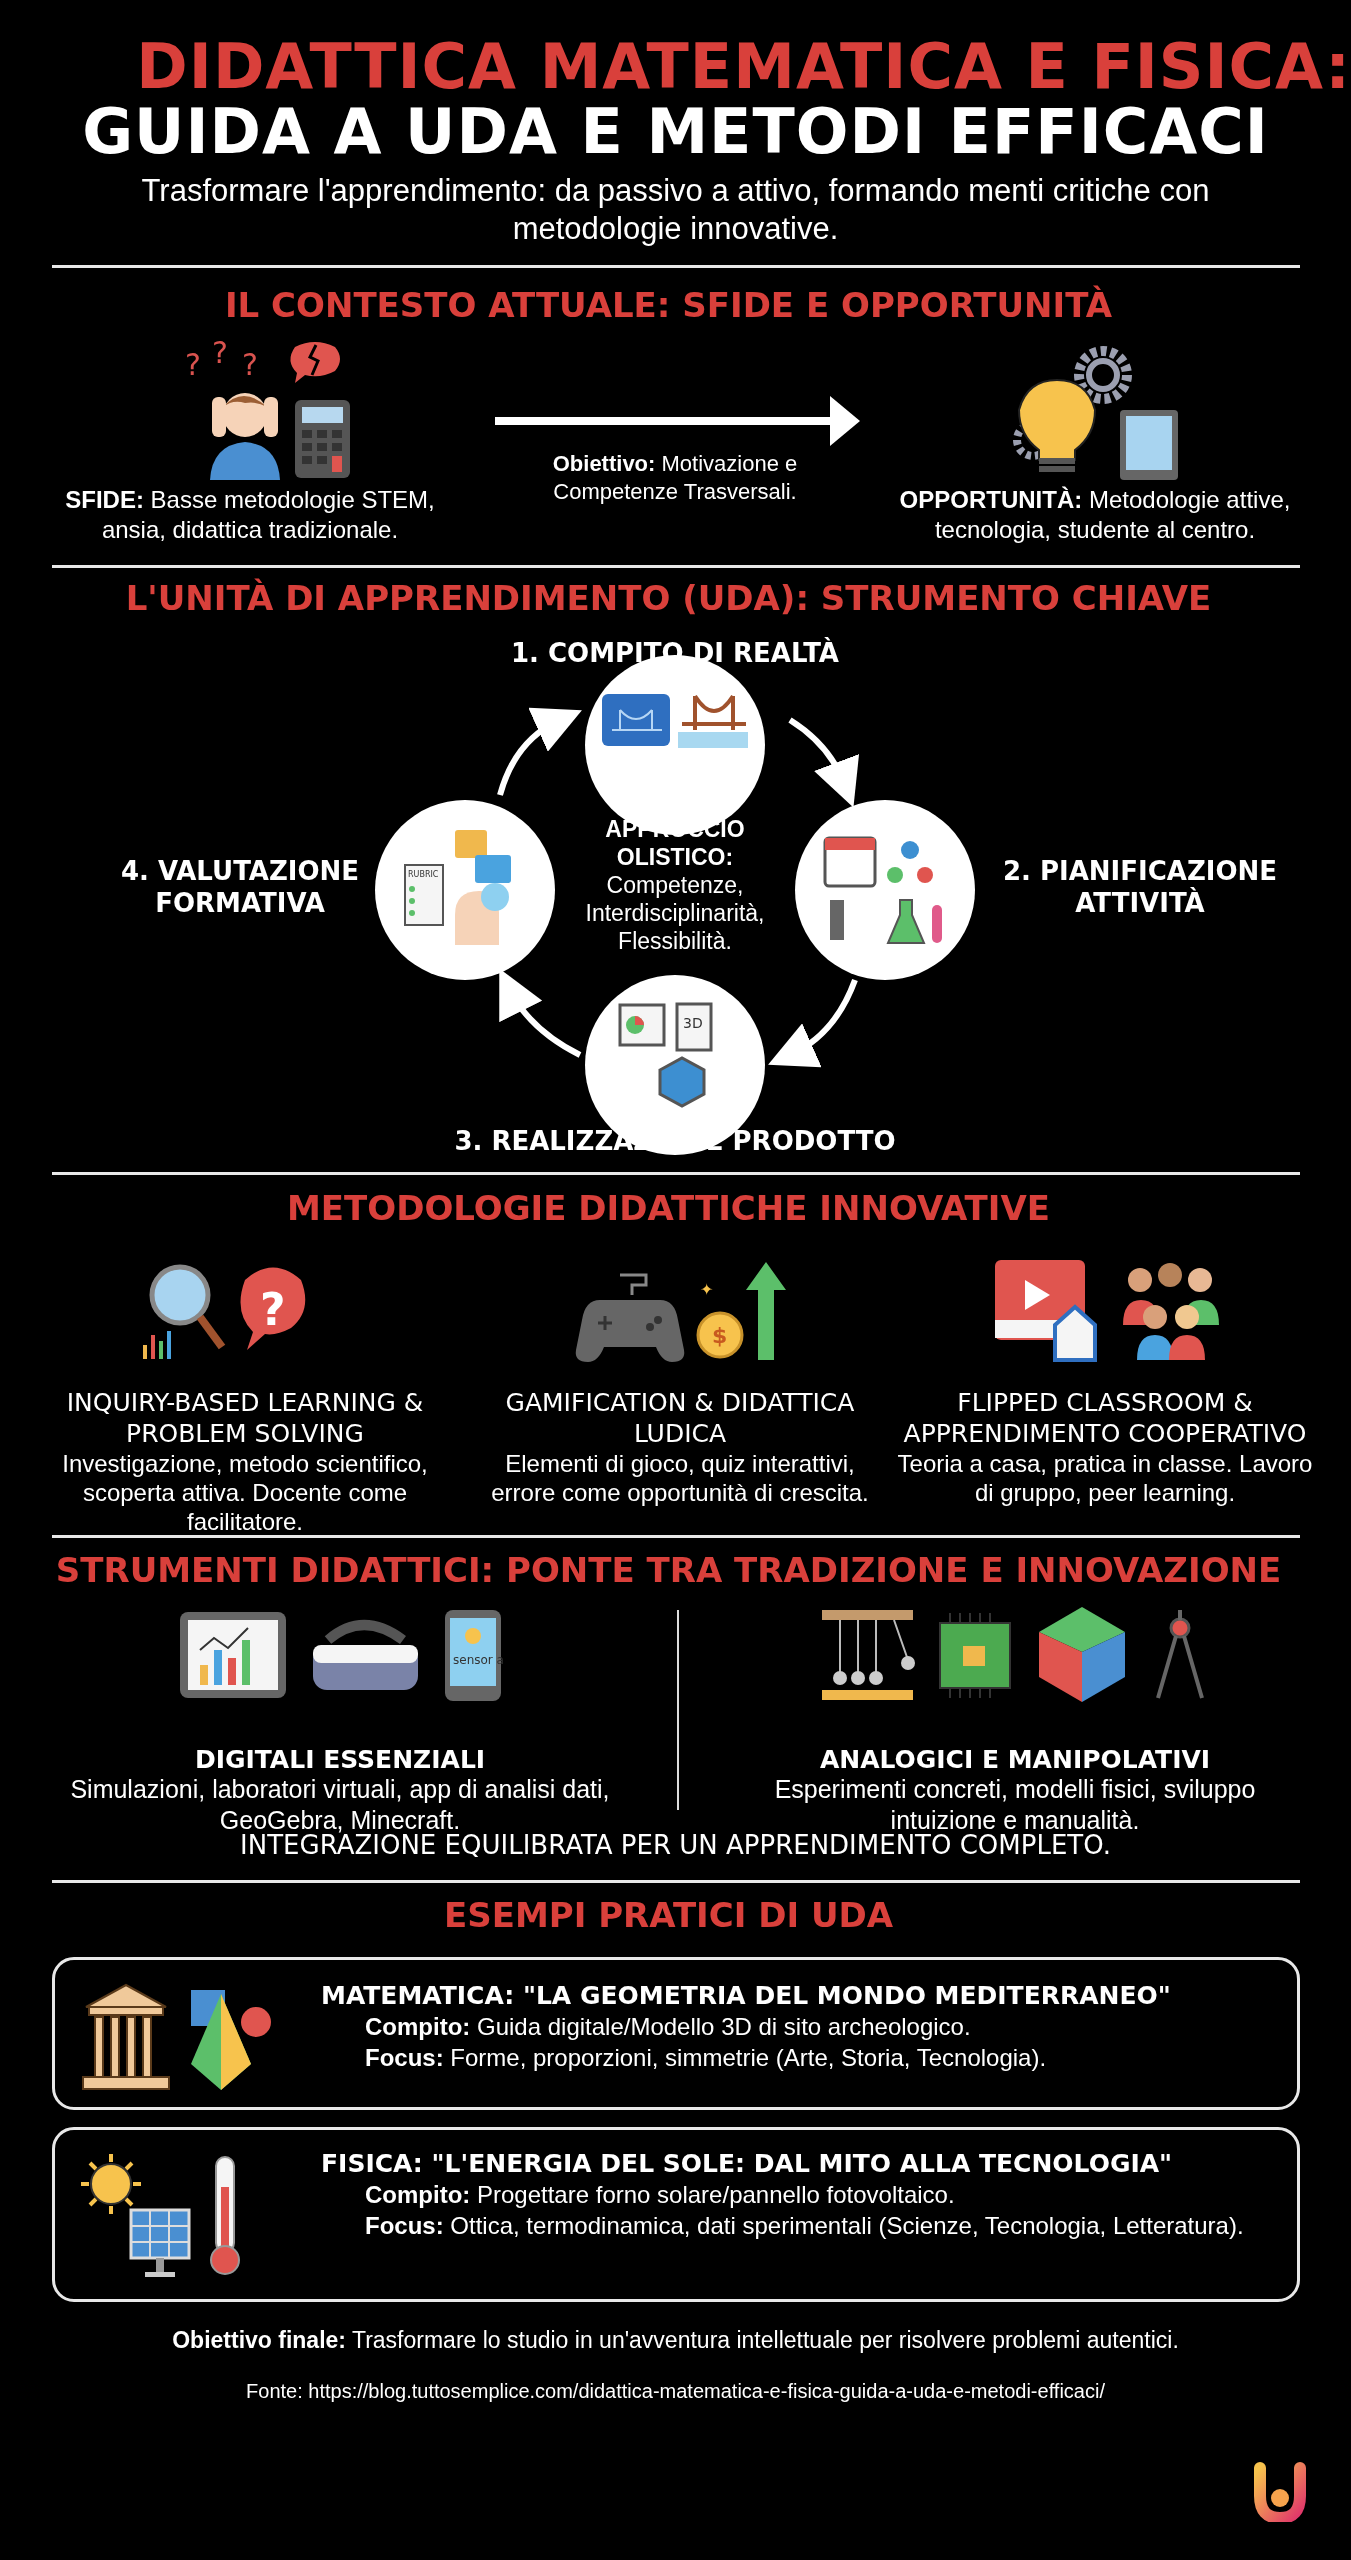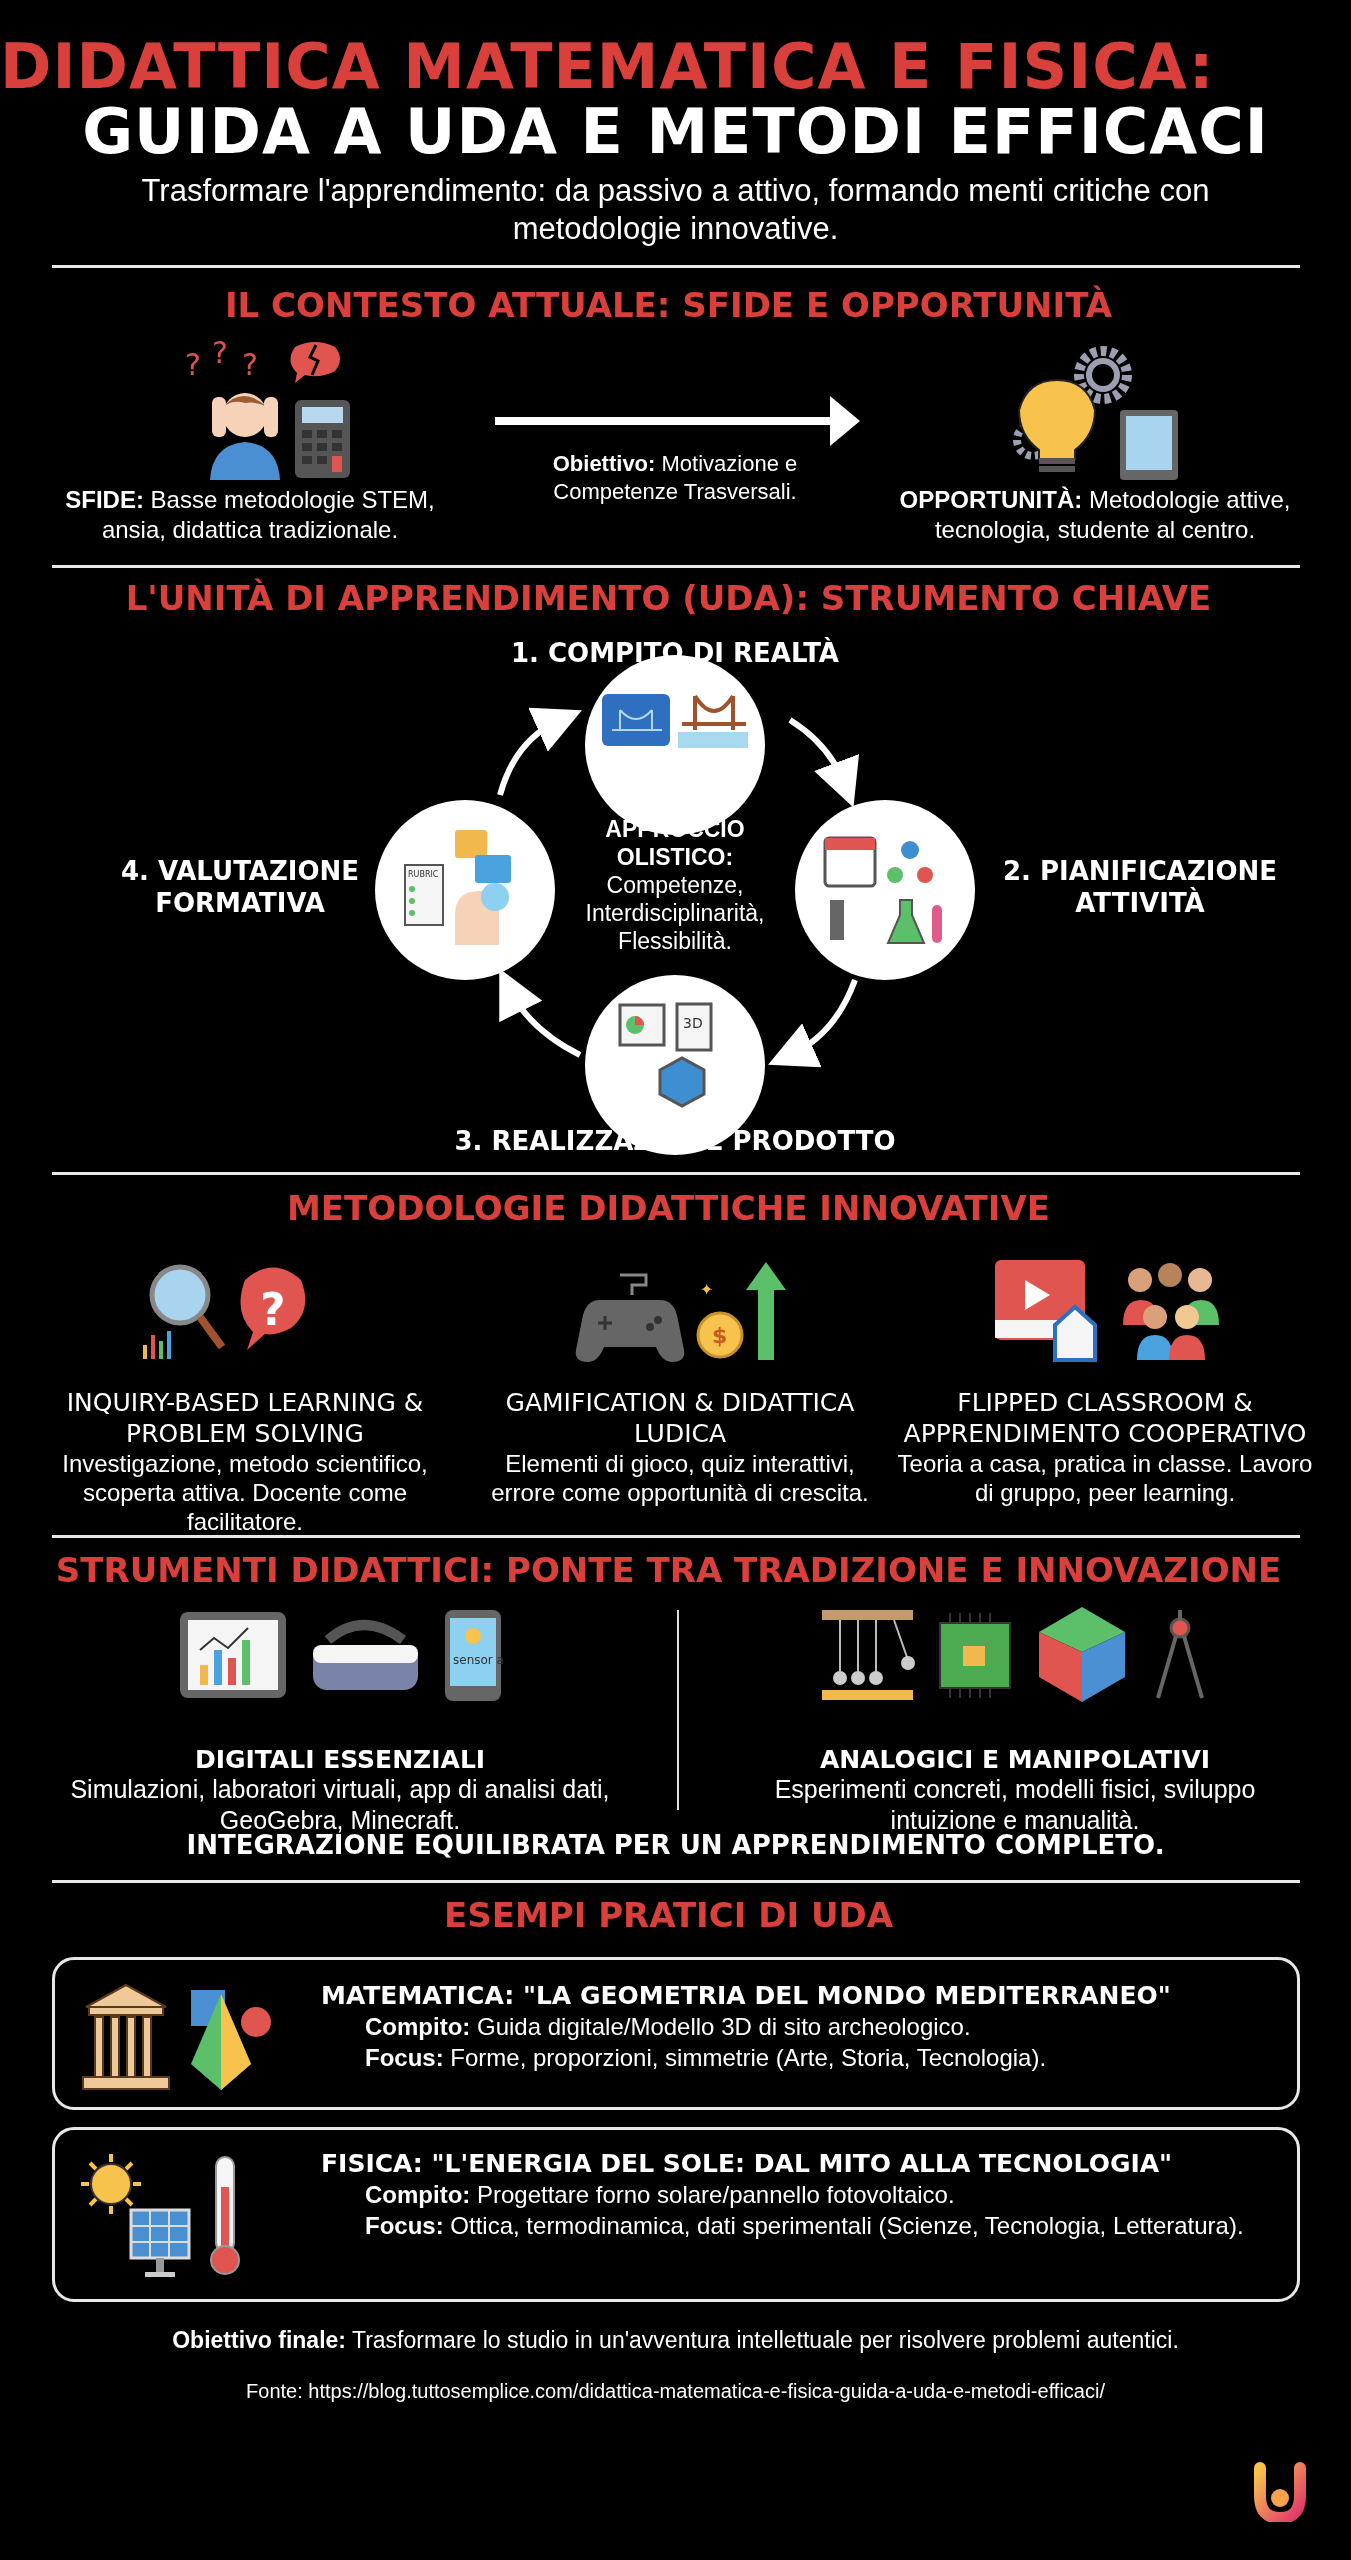--- a/index.html
+++ b/index.html
@@ -5,21 +5,21 @@
   * { box-sizing: border-box; margin: 0; padding: 0; }
   html, body { background: #000; }
   body {
     width: 1351px; height: 2560px; overflow: hidden;
     font-family: "Liberation Sans", "DejaVu Sans", sans-serif;
     color: #fff; position: relative;
   }
   .hr { position: absolute; left: 52px; width: 1248px; height: 3px; background: #e8e8e8; }
 
   
-  .title1 { position: absolute; top: 30px; left: 0; width: 1351px; text-align: left;
+  .title1 { position: absolute; top: 30px; left: 0; width: 1351px; text-align: right;
     font-size: 62px; font-weight: 700; color: #d9403b; letter-spacing: 1px; font-family: "DejaVu Sans", sans-serif; }
   .title2 { position: absolute; top: 95px; left: 0; width: 1351px; text-align: center;
     font-size: 62px; font-weight: 700; color: #fff; letter-spacing: 1px; font-family: "DejaVu Sans", sans-serif; }
   .subtitle { position: absolute; top: 172px; left: 120px; width: 1111px; text-align: center;
     font-size: 31px; line-height: 38px; color: #fff; }
 
   .sec-title { position: absolute; left: 0; width: 1337px; text-align: center;
     font-size: 34px; font-weight: 700; color: #d9403b; font-family: "DejaVu Sans", sans-serif; }
 
   
@@ -41,21 +41,21 @@
   .method .icons { height: 120px; display: flex; justify-content: center; align-items: flex-end; gap: 14px; }
   .method h3 { font-size: 25px; font-weight: 400; line-height: 31px; margin-top: 22px; font-family: "DejaVu Sans", sans-serif; }
   .method p { font-size: 24px; line-height: 29px; }
 
   
   .tool { position: absolute; text-align: center; }
   .tool .icons { display: flex; justify-content: center; align-items: center; gap: 20px; height: 100px; }
   .tool h3 { font-size: 25px; font-weight: 700; margin-top: 40px; font-family: "DejaVu Sans", sans-serif; }
   .tool p { font-size: 25px; line-height: 31px; }
   .vdivider { position: absolute; left: 677px; top: 1610px; width: 2px; height: 200px; background: #ddd; }
-  .integration { position: absolute; top: 1830px; left: 0; width: 1351px; text-align: center; font-size: 26px; font-weight: 700;
+  .integration { position: absolute; top: 1830px; left: 0; width: 1351px; text-align: center; font-size: 26px; font-weight: 400;
     font-family: "DejaVu Sans", sans-serif; }
 
   
   .card { position: absolute; left: 52px; width: 1248px; border: 3px solid #e8e8e8; border-radius: 22px; }
   .card .icons { position: absolute; left: 26px; display: flex; gap: 12px; align-items: center; }
   .card .txt { position: absolute; left: 266px; right: 20px; font-size: 24px; line-height: 31px; }
   .card .txt h4 { font-size: 25px; font-weight: 700; font-family: "DejaVu Sans", sans-serif; }
   .card .txt b { font-weight: 700; margin-left: 44px; }
 
   .final { position: absolute; top: 2327px; left: 0; width: 1351px; text-align: center; font-size: 23px; }

